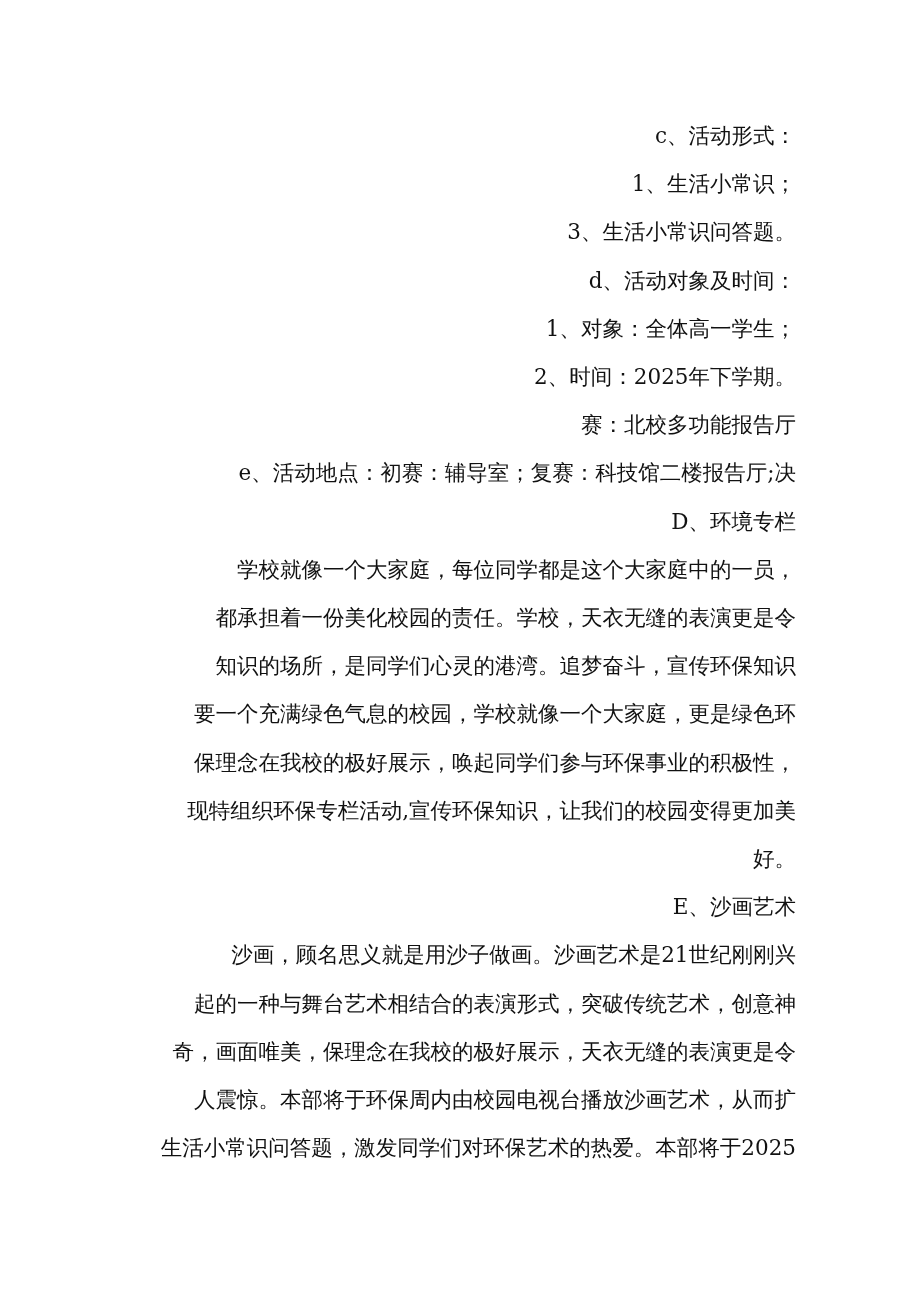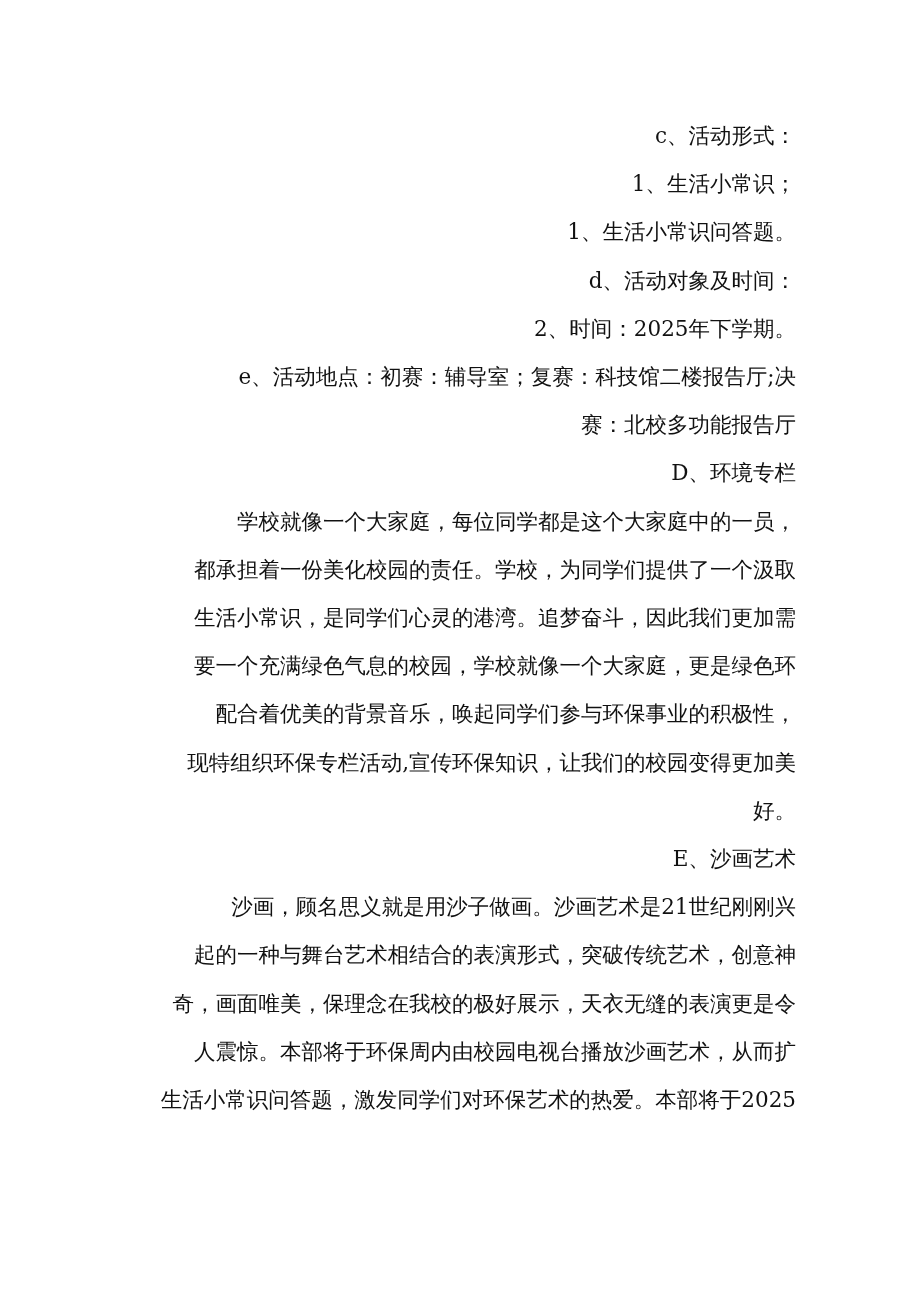--- a/index.html
+++ b/index.html
@@ -16,33 +16,34 @@
   }
   .line { margin: 0; white-space: nowrap; text-align: right; }
   .indent { padding-left: 44px; }
 </style>
 </head>
 <body>
 
 <div class="page">
   <p class="line indent">c、活动形式：</p>
   <p class="line indent">1、生活小常识；</p>
-  <p class="line indent">1、生活小常识问答题。</p>
+  <p class="line indent">3、生活小常识问答题。</p>
   <p class="line indent">d、活动对象及时间：</p>
+  <p class="line indent">1、对象：全体高一学生；</p>
   <p class="line indent">2、时间：2025年下学期。</p>
 
+  <p class="line">赛：北校多功能报告厅</p>
   <p class="line indent">e、活动地点：初赛：辅导室；复赛：科技馆二楼报告厅;决</p>
-  <p class="line">赛：北校多功能报告厅</p>
 
   <p class="line indent">D、环境专栏</p>
   <p class="line indent">学校就像一个大家庭，每位同学都是这个大家庭中的一员，</p>
-  <p class="line">都承担着一份美化校园的责任。学校，为同学们提供了一个汲取</p>
-  <p class="line">生活小常识，是同学们心灵的港湾。追梦奋斗，因此我们更加需</p>
+  <p class="line">都承担着一份美化校园的责任。学校，天衣无缝的表演更是令</p>
+  <p class="line">知识的场所，是同学们心灵的港湾。追梦奋斗，宣传环保知识</p>
   <p class="line">要一个充满绿色气息的校园，学校就像一个大家庭，更是绿色环</p>
-  <p class="line">配合着优美的背景音乐，唤起同学们参与环保事业的积极性，</p>
+  <p class="line">保理念在我校的极好展示，唤起同学们参与环保事业的积极性，</p>
   <p class="line">现特组织环保专栏活动,宣传环保知识，让我们的校园变得更加美</p>
   <p class="line">好。</p>
 
   <p class="line indent">E、沙画艺术</p>
   <p class="line indent">沙画，顾名思义就是用沙子做画。沙画艺术是21世纪刚刚兴</p>
   <p class="line">起的一种与舞台艺术相结合的表演形式，突破传统艺术，创意神</p>
   <p class="line">奇，画面唯美，保理念在我校的极好展示，天衣无缝的表演更是令</p>
   <p class="line">人震惊。本部将于环保周内由校园电视台播放沙画艺术，从而扩</p>
   <p class="line">生活小常识问答题，激发同学们对环保艺术的热爱。本部将于2025</p>
 </div>

